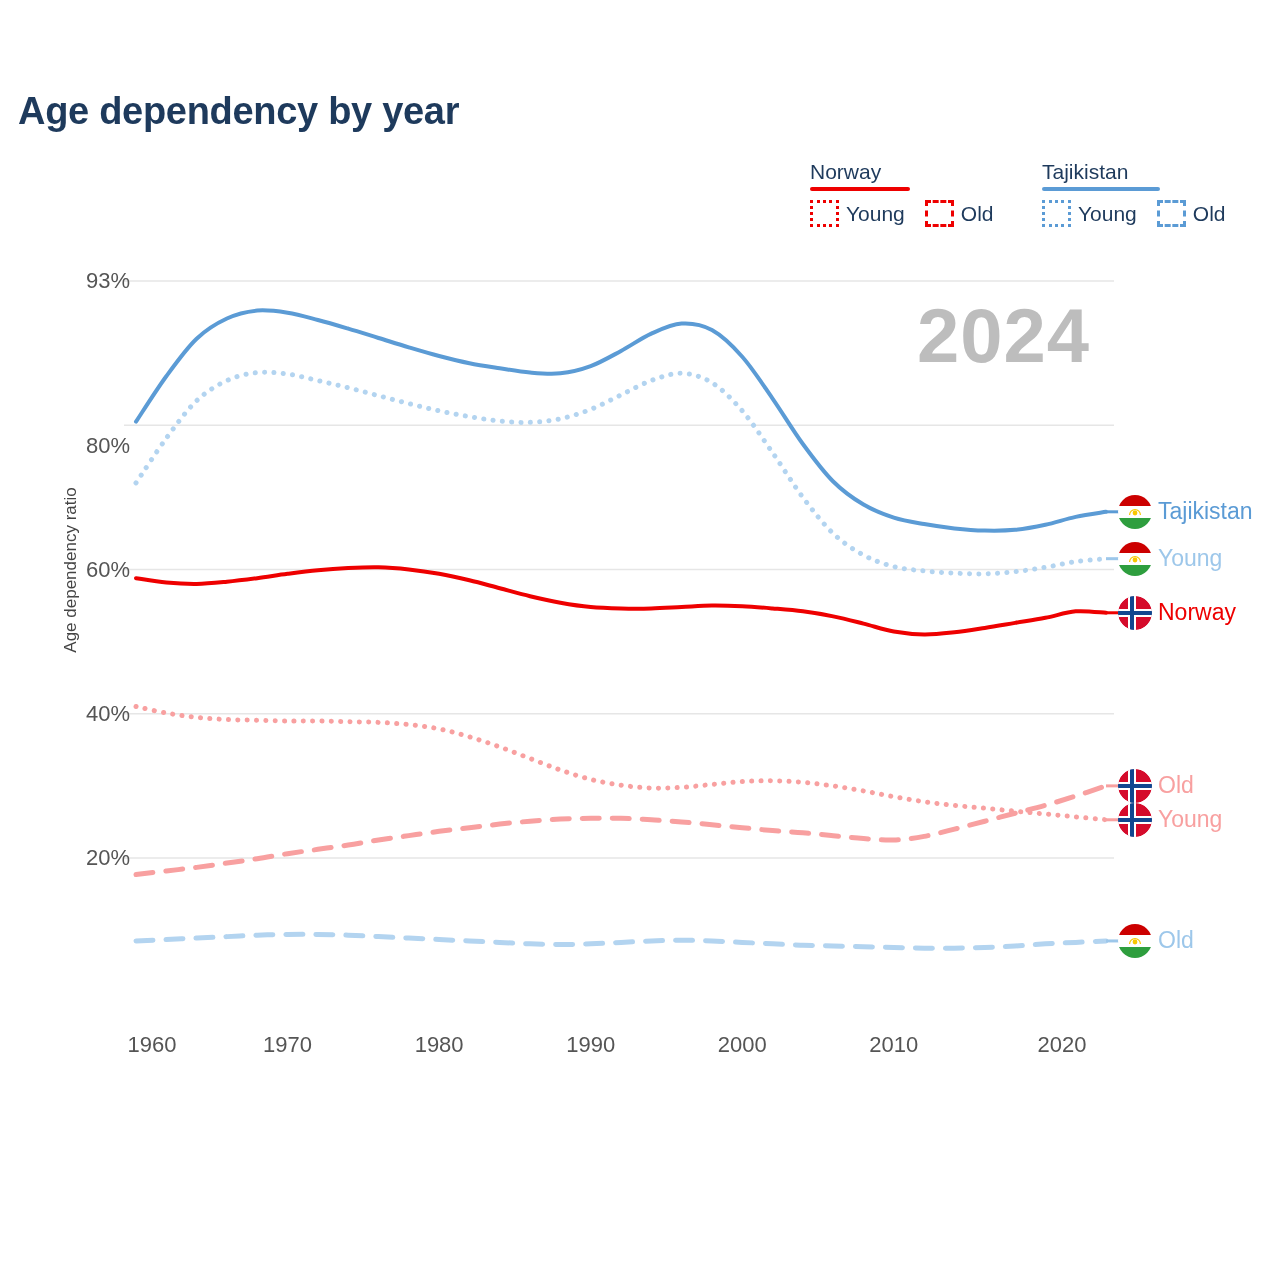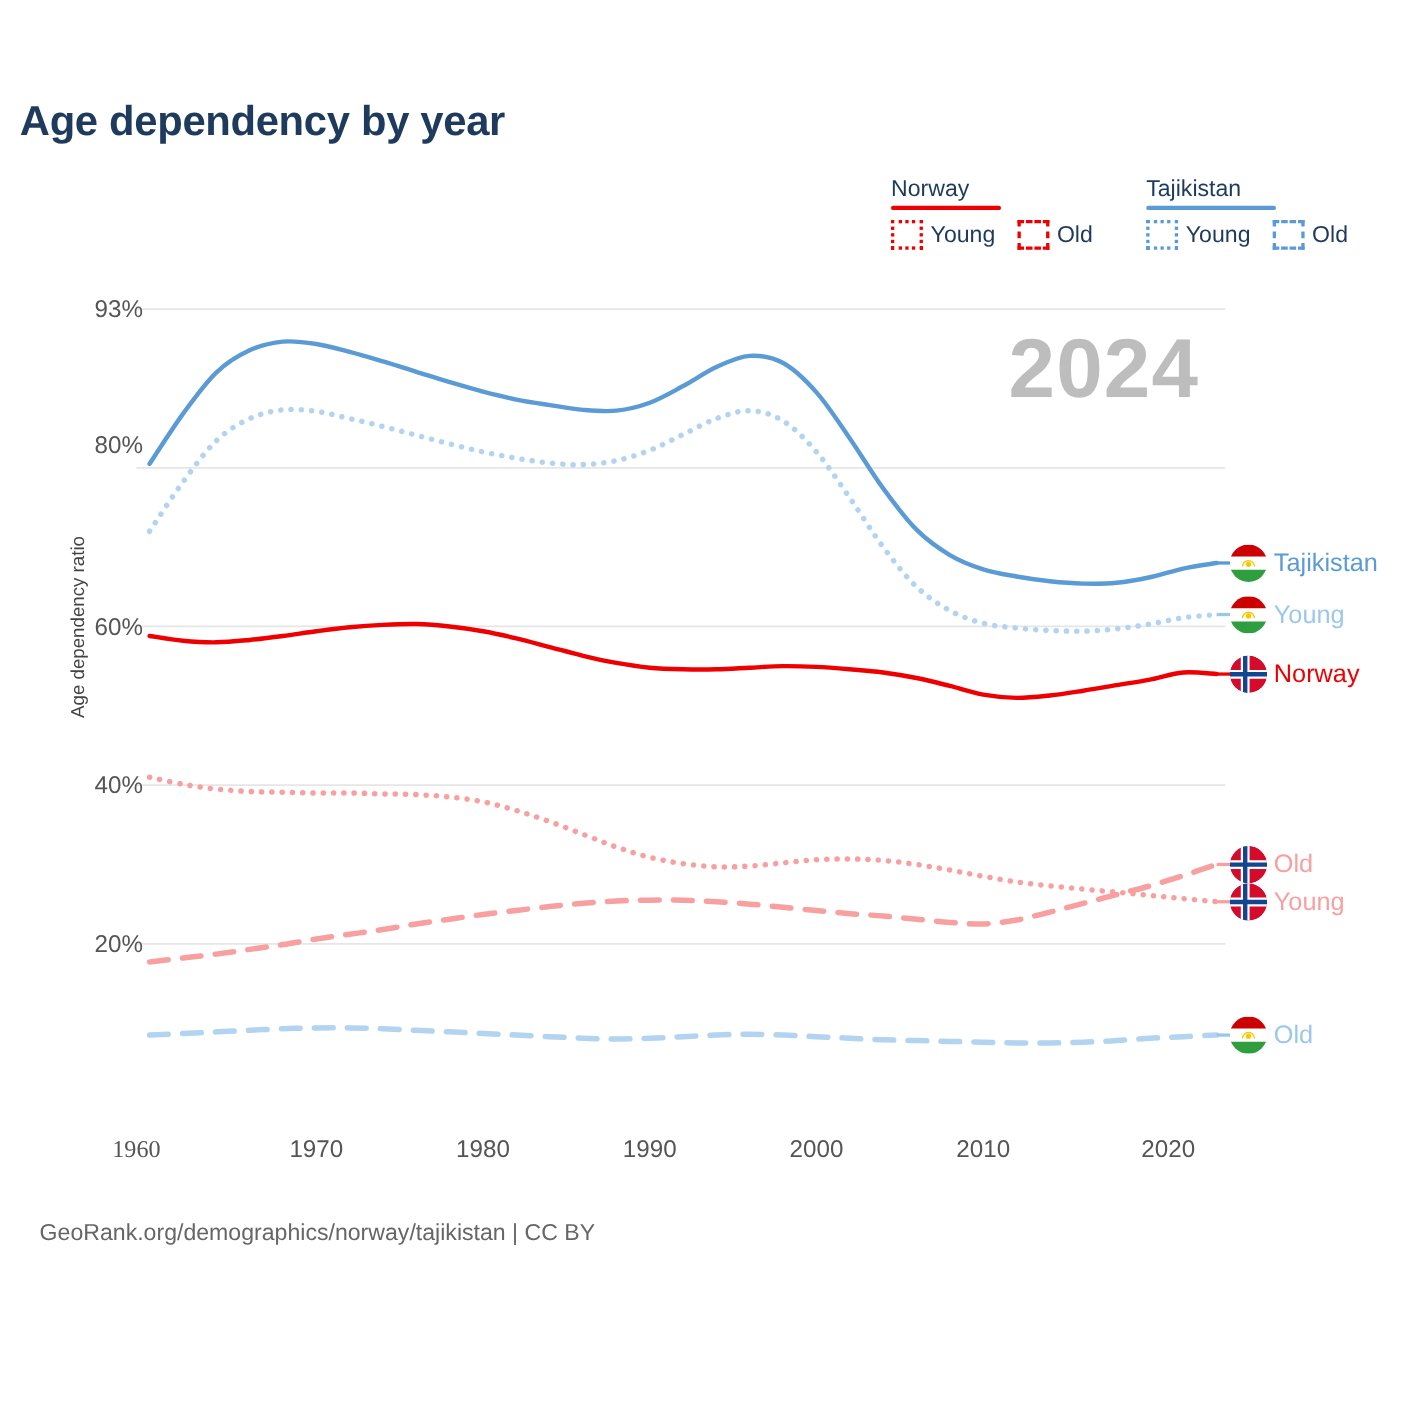--- a/index.html
+++ b/index.html
@@ -90,28 +90,28 @@
       <line x1="1106" x2="1120" y1="558.68125" y2="558.68125" stroke="#9dc7ea" stroke-width="3"></line>
       <line x1="1106" x2="1120" y1="612.775" y2="612.775" stroke="#ee0000" stroke-width="3"></line>
       <line x1="1106" x2="1120" y1="785.875" y2="785.875" stroke="#f8a0a0" stroke-width="3"></line>
       <line x1="1106" x2="1120" y1="819.7737500000001" y2="819.7737500000001" stroke="#f8a0a0" stroke-width="3"></line>
       <line x1="1106" x2="1120" y1="940.94375" y2="940.94375" stroke="#9dc7ea" stroke-width="3"></line>
     </svg>
 </div>
 
 <div id="yticks">
     <div class="ytick" style="top: 281px;">93%</div>
-    <div class="ytick" style="top: 405px;">80%</div>
+    <div class="ytick" style="top: 446px;">80%</div>
     <div class="ytick" style="top: 569.5px;">60%</div>
     <div class="ytick" style="top: 713.75px;">40%</div>
     <div class="ytick" style="top: 858px;">20%</div>
   </div>
 <div id="ylabel">Age dependency ratio</div>
 <div id="xticks-wrap">
-    <div class="xtick" style="left: 124px; font-family: Liberation Serif, serif;">1960</div>
+    <div class="xtick" style="left: 152px;">1960</div>
     <div class="xtick" style="left: 287.562px;">1970</div>
     <div class="xtick" style="left: 439.125px;">1980</div>
     <div class="xtick" style="left: 590.688px;">1990</div>
     <div class="xtick" style="left: 742.25px;">2000</div>
     <div class="xtick" style="left: 893.812px;">2010</div>
     <div class="xtick" style="left: 1062px;">2020</div>
   </div>
 <div id="watermark">2024</div>
 <div id="endlabels">
     <div class="endlabel" style="left: 1118px; top: 494.8px;">
@@ -188,14 +188,13 @@
             <circle cx="17" cy="18" r="2.4"></circle>
             <path d="M11 20a6 6 0 0 1 12 0h-1.2a4.8 4.8 0 0 0-9.6 0z"></path>
           </g>
         </svg>
       </span>
       <span class="endtext" style="color: rgb(157, 199, 234);">Old</span>
     </div>
   </div>
 
 <div id="footer">
-  <div>GeoRank.org/demographics/norway/tajikistan | CC BY</div>
 </div>
 
 </body></html>

